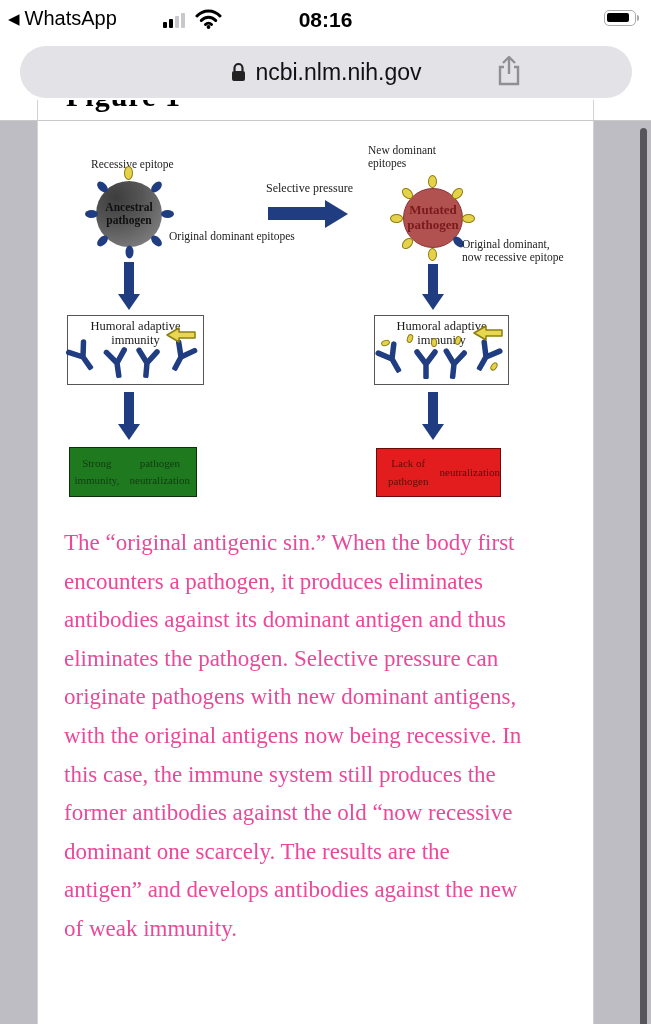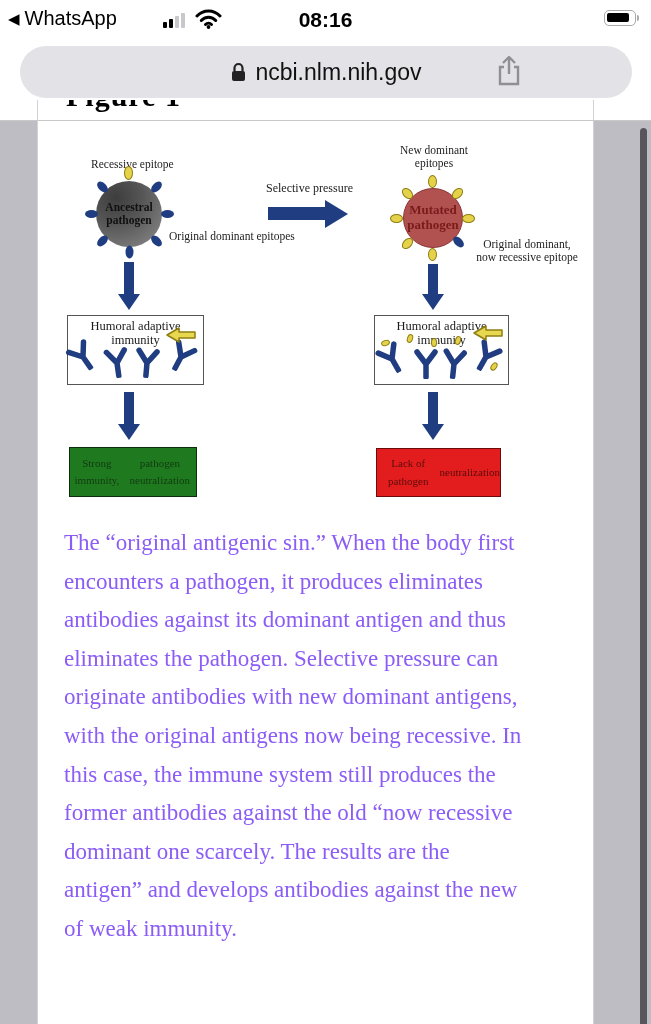--- a/index.html
+++ b/index.html
@@ -40,21 +40,21 @@
   .scrollbar { position:absolute; right:4px; top:28px; bottom:0; width:7px; background:#56565c;
                border-radius:4px 4px 0 0; z-index:7; }
 
   .fig-heading-clip { position:absolute; left:28px; top:0; width:260px; height:20px; overflow:hidden; }
   .fig-heading-clip span { display:block; margin-top:-22px; line-height:36px; font-size:30px; font-weight:bold;
                font-family:"Liberation Serif", serif; letter-spacing:1px; color:#000; }
 
   
   .flabel { position:absolute; font-family:"Liberation Serif", serif; color:#222; font-size:11.5px;
             line-height:1.15; white-space:nowrap; }
-  .flabel.center { text-align:center; white-space:normal; }
+  .flabel.center { text-align:left; white-space:normal; }
   .circle { position:absolute; border-radius:50%; display:flex; align-items:center; justify-content:center;
             text-align:center; font-family:"Liberation Serif", serif; font-weight:bold; line-height:1.15; }
   .circle-gray { left:58px; top:81px; width:66px; height:66px; color:#101010; font-size:11.5px;
             background:radial-gradient(circle at 30% 25%, #3d3d3d 0%, #565656 40%, #8e8e8e 100%); }
   .circle-red { left:365px; top:88px; width:60px; height:60px; color:#7a1b1b; font-size:13px;
             background:#b15150; border:1px solid #8d3536; }
   .ep { position:absolute; border-radius:50%; }
   .ep.blue { background:#1f3d80; }
   .ep.yellow { background:#e3d24a; border:1px solid #8f7d10; }
   .shaft { position:absolute; background:#1f3d80; }
@@ -70,21 +70,21 @@
   .ypath { position:absolute; }
   .result { position:absolute; display:flex; align-items:center; justify-content:center;
             text-align:center; font-family:"Liberation Serif", serif; font-size:11px; line-height:1.55; }
   .result-green { left:31px; top:347px; width:128px; height:50px; background:#1f7a1f;
                   border:1.5px solid #0d2e0d; color:#123a12; }
   .result-red { left:338px; top:348px; width:125px; height:49px; background:#e31d1d;
                 border:1.5px solid #6b0b0b; color:#5c0b0b; }
 
   
   .caption { position:absolute; left:26px; top:424px; width:524px; font-family:"Liberation Serif", serif;
-             font-size:23px; line-height:38.6px; color:#8b5cf6; }
+             font-size:23px; line-height:38.6px; color:#ec4899; }
   .caption span { display:block; white-space:nowrap; }
 </style>
 </head>
 <body>
 
 <div class="screen">
 
   <div class="statusbar">
     <div class="back-chip">
       <span class="back-arrow">◀</span>
@@ -254,21 +254,21 @@
       <div class="result result-red">
         <span>Lack of pathogen</span>
         <span>neutralization</span>
       </div>
 
       <div class="caption">
         <span>The “original antigenic sin.” When the body first</span>
         <span>encounters a pathogen, it produces eliminates</span>
         <span>antibodies against its dominant antigen and thus</span>
         <span>eliminates the pathogen. Selective pressure can</span>
-        <span>originate antibodies with new dominant antigens,</span>
+        <span>originate pathogens with new dominant antigens,</span>
         <span>with the original antigens now being recessive. In</span>
         <span>this case, the immune system still produces the</span>
         <span>former antibodies against the old “now recessive</span>
         <span>dominant one scarcely. The results are the</span>
         <span>antigen” and develops antibodies against the new</span>
         <span>of weak immunity.</span>
       </div>
 
     </div>
 

